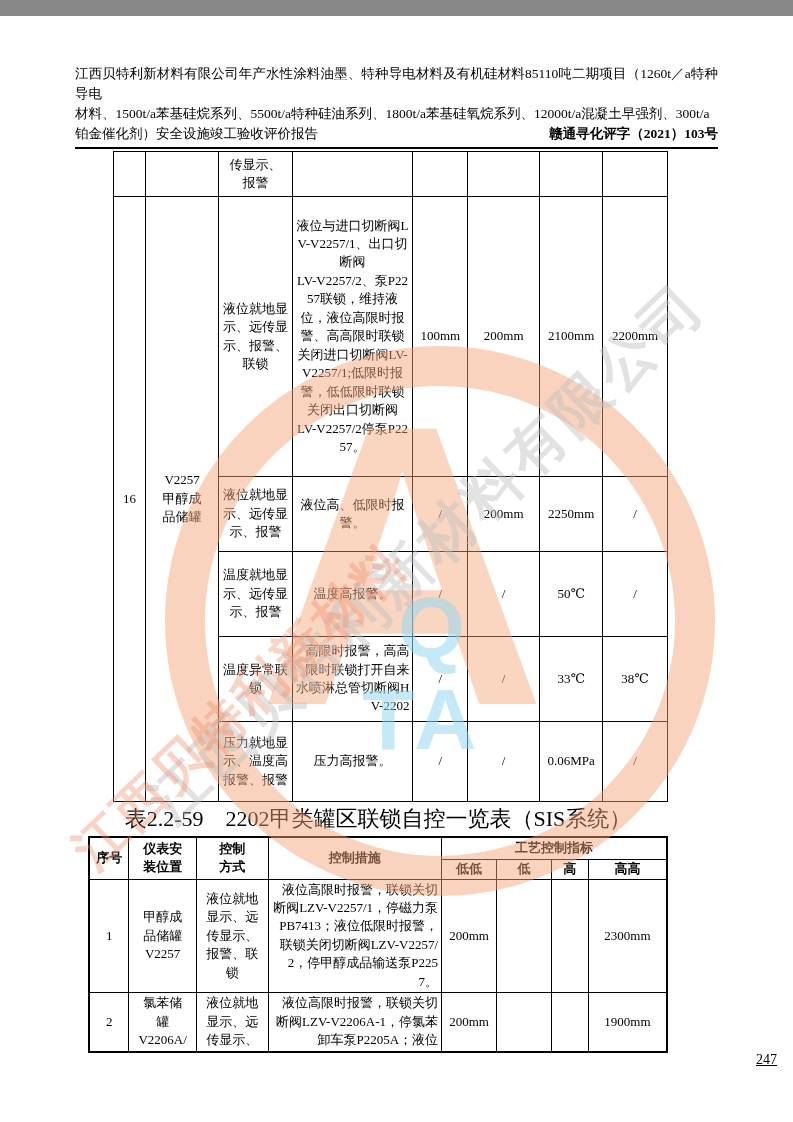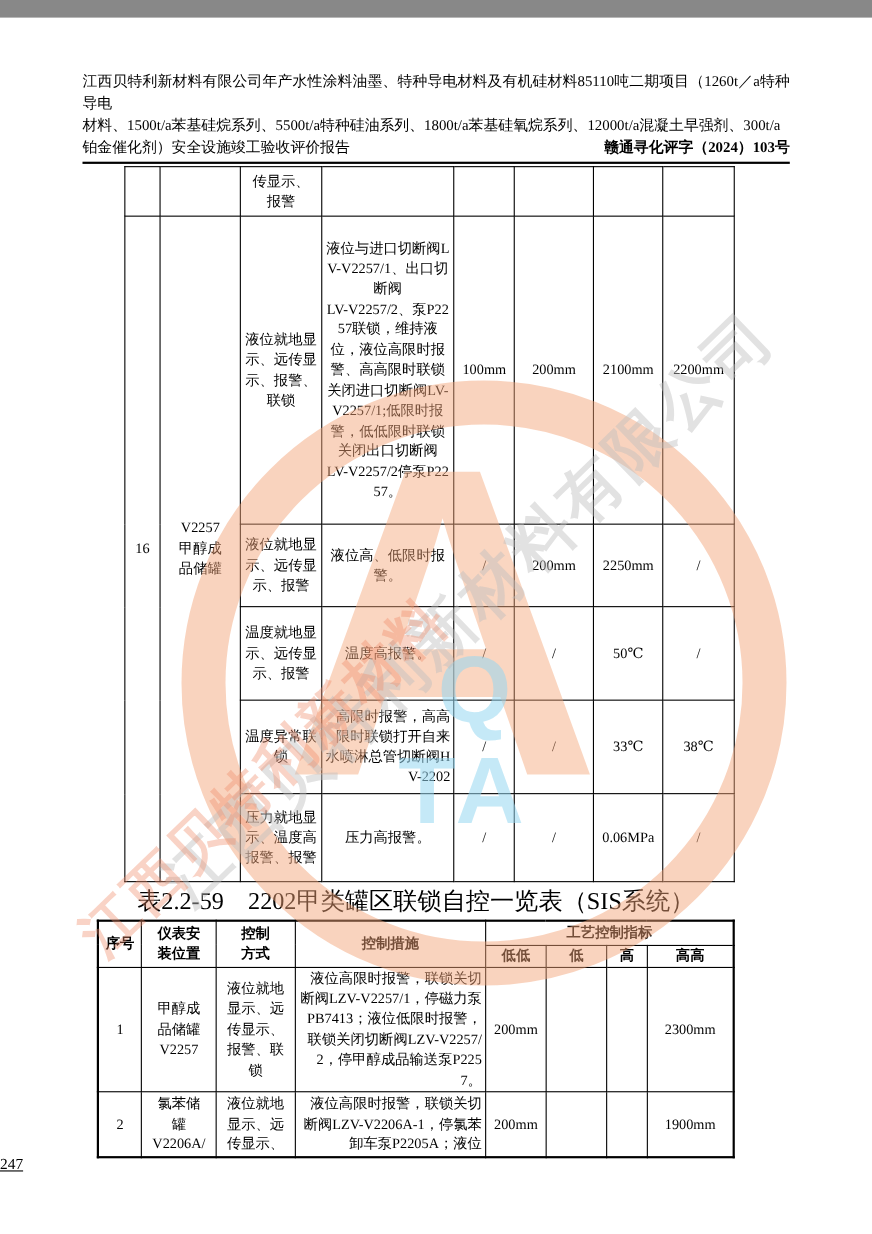--- a/index.html
+++ b/index.html
@@ -36,21 +36,21 @@
   .t1{position:absolute;left:113px;top:135px;width:555px;}
   .t2{position:absolute;left:88px;top:820px;width:580px;border:2px solid #000;padding-left:44px;}
   .t2 th{font-weight:bold;padding:0 2px;}
   .measure-left{text-align:right;}
   .caption{
     position:absolute;left:88px;top:788px;width:580px;
     text-align:center;font-weight:normal;font-size:22px;
   }
   .pageno{
     position:absolute;left:0;top:1036px;width:777px;
-    text-align:left;font-size:14px;text-decoration:underline;
+    text-align:right;font-size:14px;text-decoration:underline;
   }
   
   .wm{position:absolute;inset:0;pointer-events:none;z-index:5;}
   .wm-ring{
     position:absolute;left:165px;top:330px;width:470px;height:470px;
     border:40px solid rgba(243,164,120,0.48);
     border-radius:50%;
   }
   .wm-bigA{
     position:absolute;left:258px;top:330px;
@@ -86,21 +86,21 @@
 </head>
 <body>
 
 <div class="page">
 
   <div class="hdr">
     <div>江西贝特利新材料有限公司年产水性涂料油墨、特种导电材料及有机硅材料85110吨二期项目（1260t／a特种导电</div>
     <div>材料、1500t/a苯基硅烷系列、5500t/a特种硅油系列、1800t/a苯基硅氧烷系列、12000t/a混凝土早强剂、300t/a</div>
     <div class="l3">
       <span>铂金催化剂）安全设施竣工验收评价报告</span>
-      <span class="docnum">赣通寻化评字（2024）103号</span>
+      <span class="docnum">赣通寻化评字（2021）103号</span>
     </div>
   </div>
 
   <table class="t1">
     <colgroup>
       <col style="width:5.8%">
         <col style="width:13.2%">
         <col style="width:13.3%">
         <col style="width:21.8%">
       <col style="width:9.9%">

